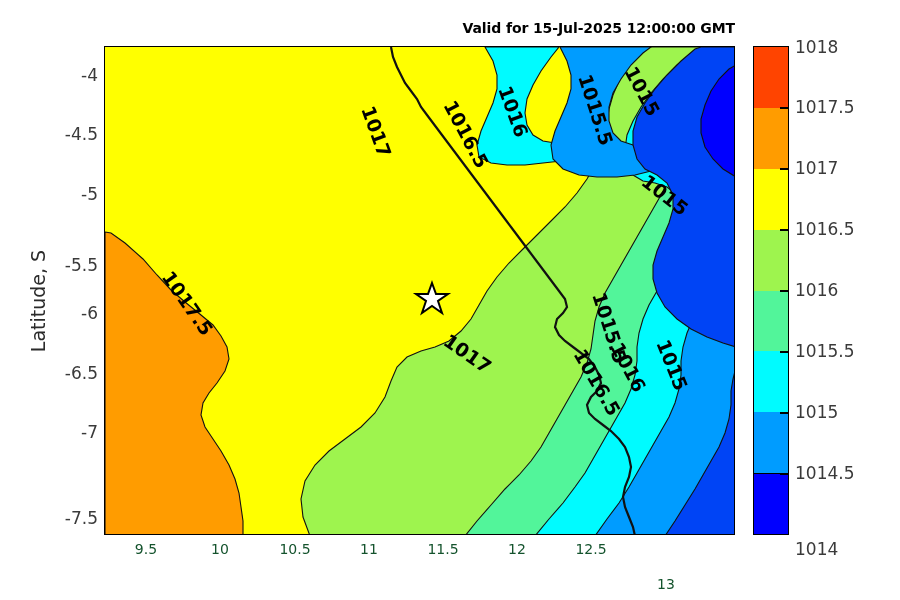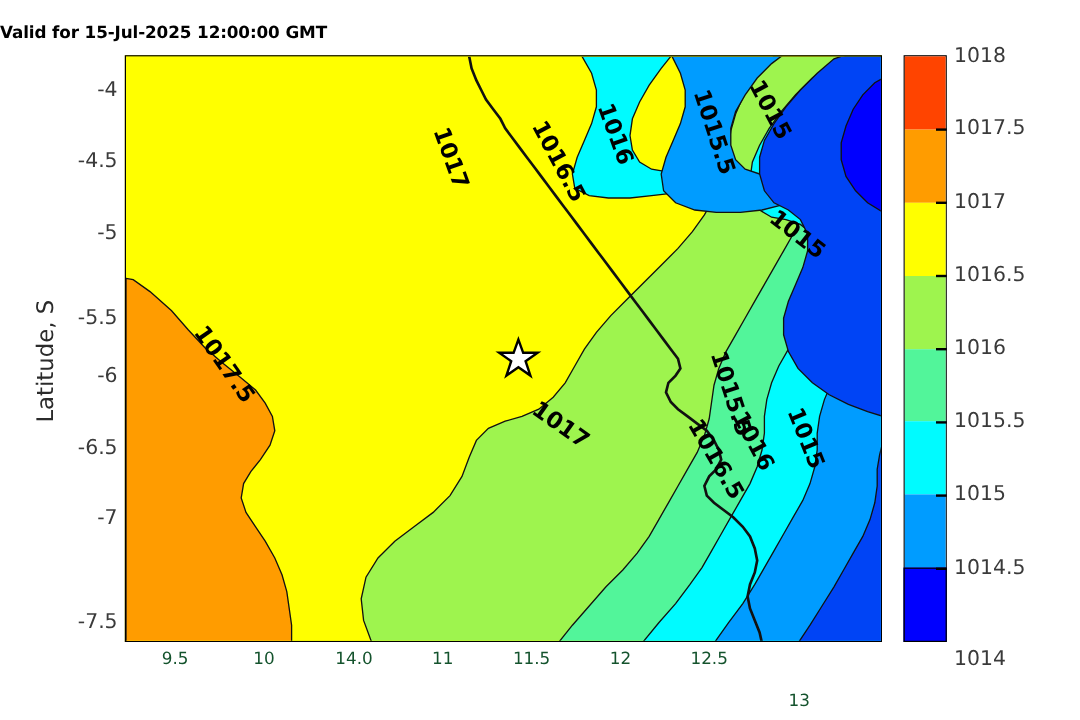--- a/index.html
+++ b/index.html
@@ -1,20 +1,20 @@
 <!DOCTYPE html>
 <html><head>
 <meta charset="utf-8">
 <style>
   html,body{margin:0;padding:0;background:#ffffff;}
   body{width:900px;height:600px;overflow:hidden;
        font-family:"DejaVu Sans","Liberation Sans",sans-serif;}
   #root{position:relative;width:900px;height:600px;background:#fff;}
 
-  .title{position:absolute;left:0;top:20px;width:735px;text-align:left;
+  .title{position:absolute;left:0;top:20px;width:735px;text-align:right;
          font-size:14px;font-weight:bold;color:#000;letter-spacing:-0.1px;}
 
   .plotbox{position:absolute;left:104px;top:46px;width:631px;height:489px;
            border:1.6px solid #000;box-sizing:border-box;overflow:hidden;background:#ffff00;}
   .plotsvg{position:absolute;left:0;top:0;}
 
   .ytick-label{position:absolute;right:0;text-align:right;font-size:17px;color:#3a3a3a;
                transform:translateY(-50%);white-space:nowrap;}
   .ytick-wrap{position:absolute;left:0;top:0;width:98px;height:600px;}
   .xtick-label{position:absolute;top:541px;font-size:14px;color:#14532d;
@@ -155,21 +155,21 @@
     <span class="ytick-label" style="top:194px;">-5</span>
     <span class="ytick-label" style="top:265px;">-5.5</span>
     <span class="ytick-label" style="top:313px;">-6</span>
     <span class="ytick-label" style="top:373px;">-6.5</span>
     <span class="ytick-label" style="top:432px;">-7</span>
     <span class="ytick-label" style="top:518px;">-7.5</span>
   </div>
 
   <span class="xtick-label" style="left:146px;">9.5</span>
   <span class="xtick-label" style="left:220px;">10</span>
-  <span class="xtick-label" style="left:295px;">14.0</span>
+  <span class="xtick-label" style="left:295px;">10.5</span>
   <span class="xtick-label" style="left:369px;">11</span>
   <span class="xtick-label" style="left:443px;">11.5</span>
   <span class="xtick-label" style="left:517px;">12</span>
   <span class="xtick-label" style="left:591px;">12.5</span>
   <span class="xtick-label" style="left:666px;margin-top:35px;">13</span>
 
   <div class="yaxis-title">Latitude, S</div>
 
   <div class="cbar">
     <div class="cbar-seg" style="height:12.5%;background:#ff4400;"></div>

